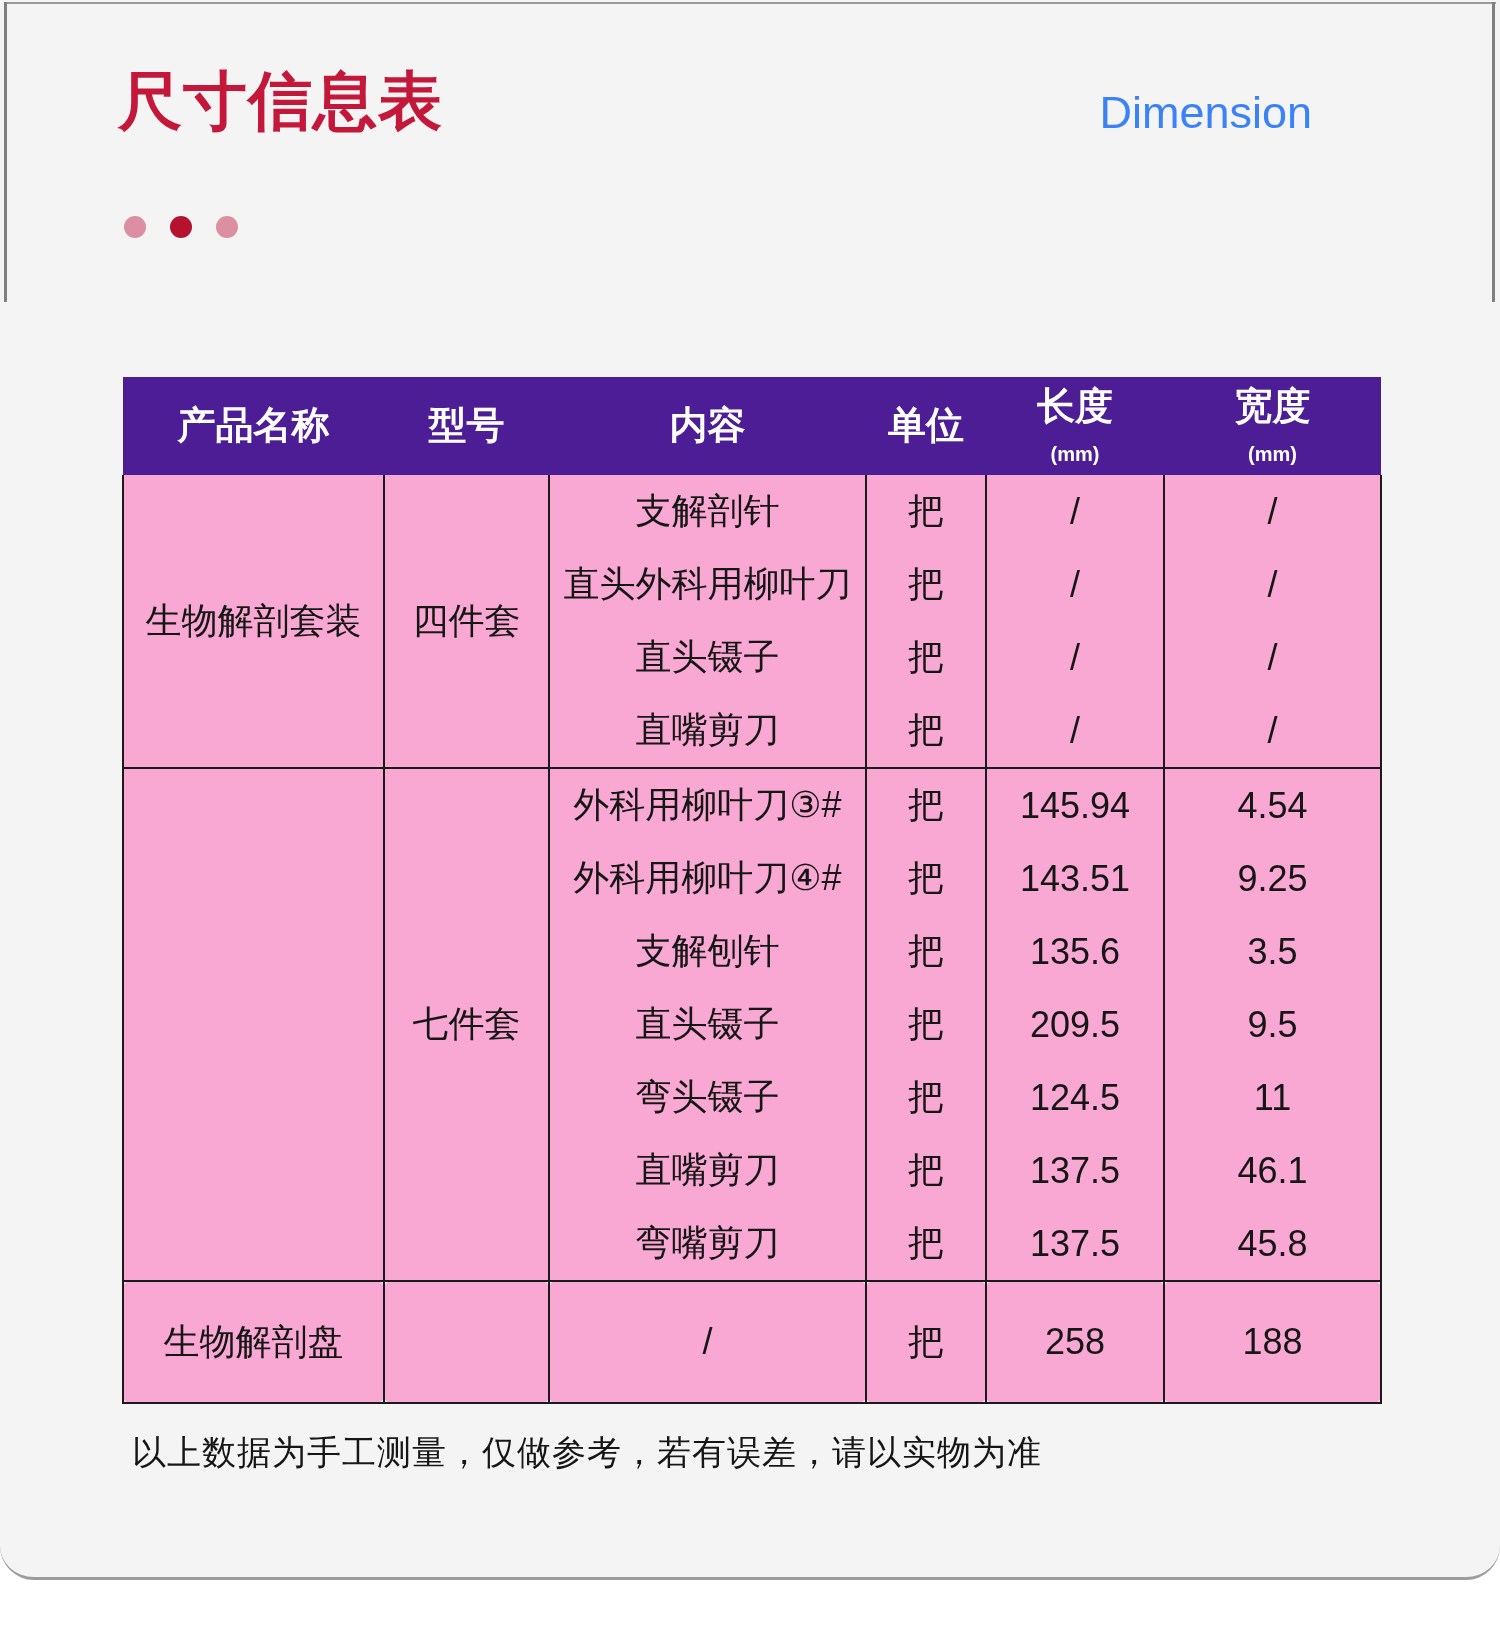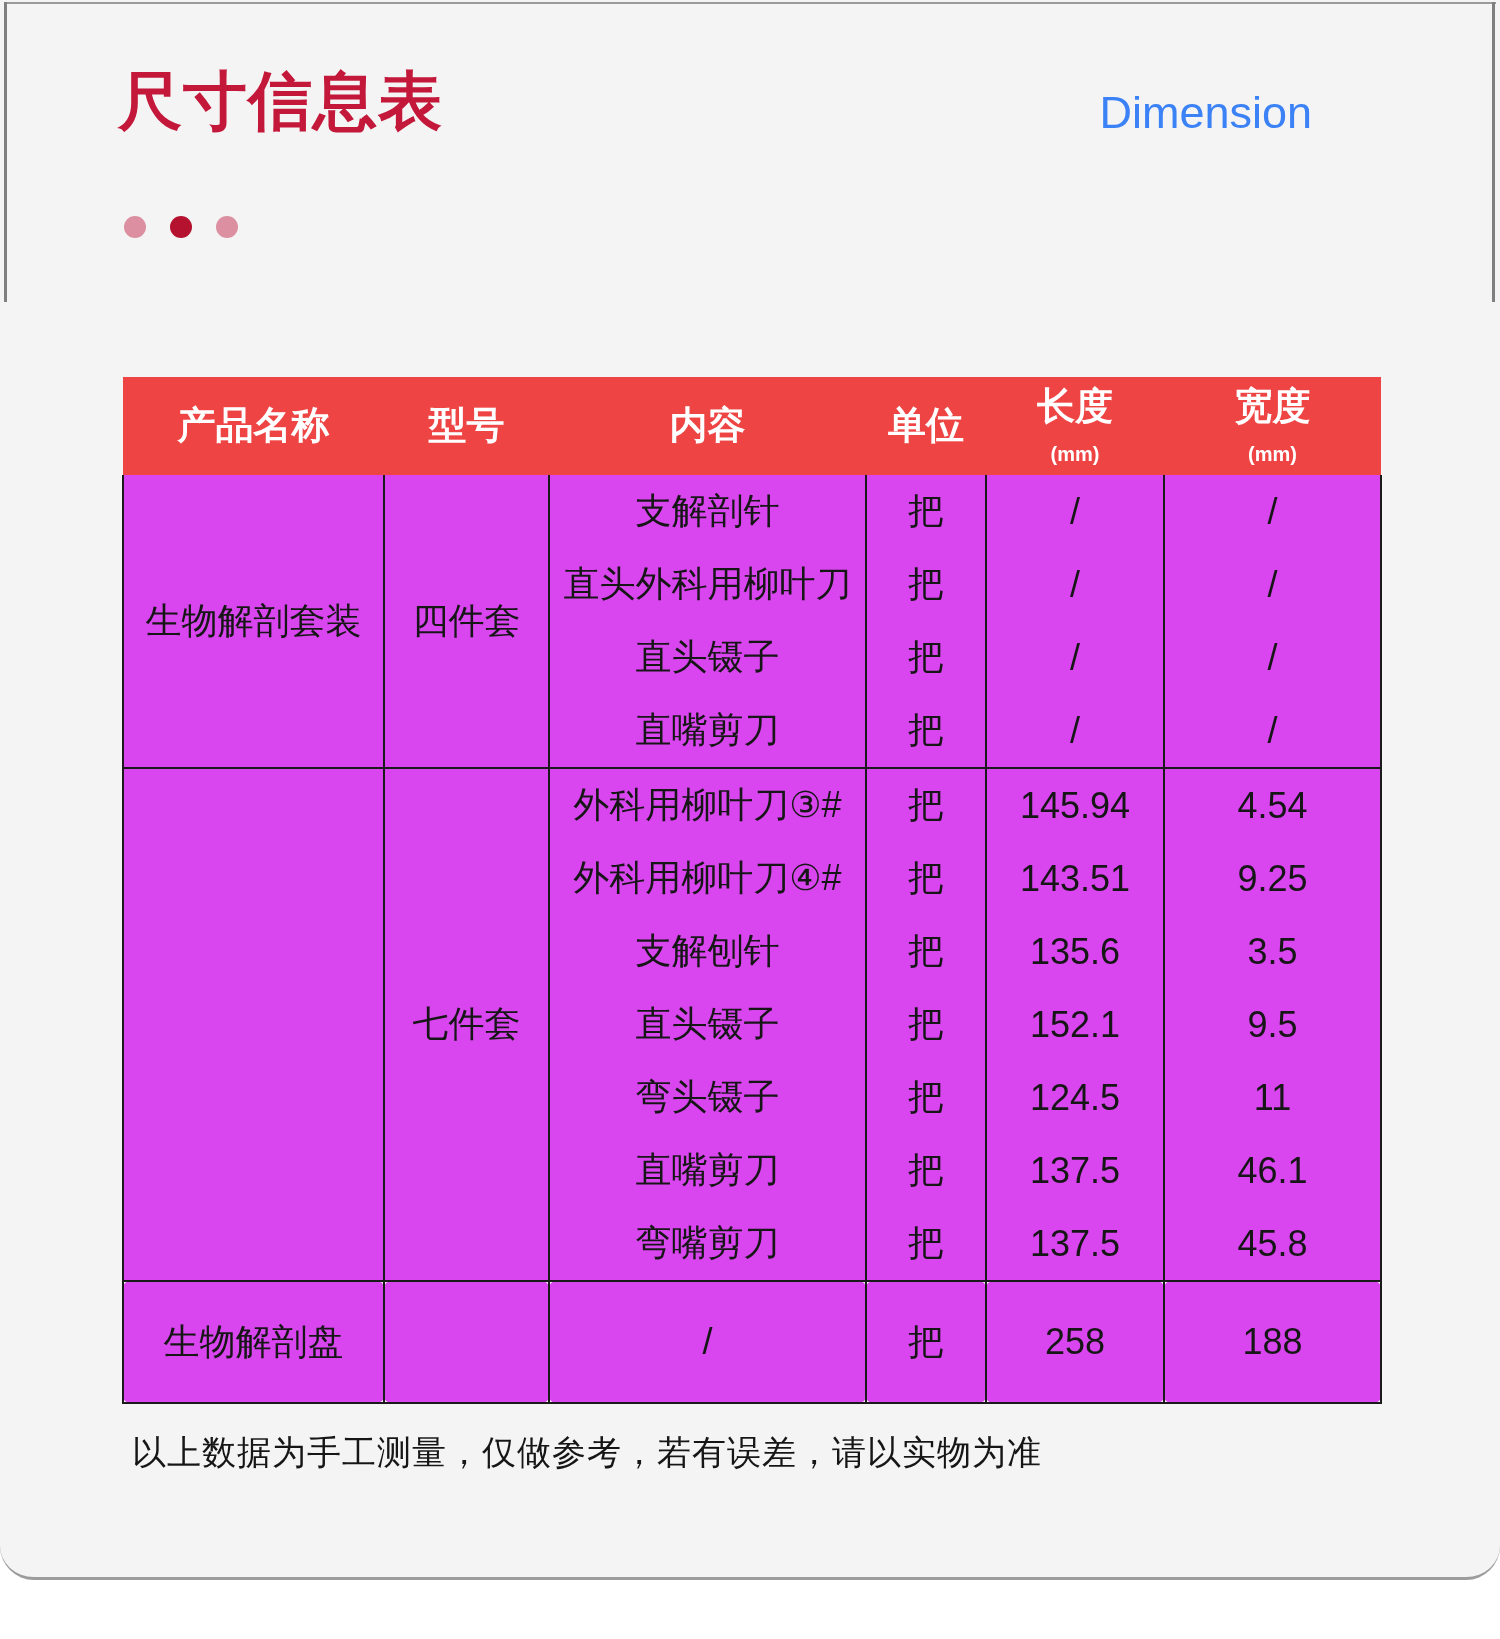--- a/index.html
+++ b/index.html
@@ -43,28 +43,28 @@
 
   table.dim{
     position:absolute;left:122px;top:377px;
     width:1258px;border-collapse:collapse;table-layout:fixed;
   }
   table.dim th,table.dim td{
     text-align:center;vertical-align:middle;
     padding:0;
   }
   table.dim th{
-    background:#ef4444;color:#ffffff;
+    background:#4c1d95;color:#ffffff;
     font-size:38px;font-weight:bold;height:98px;line-height:1.05;
   }
   table.dim th .mm{display:block;font-size:20px;font-weight:bold;margin-top:18px;}
   table.dim td{
     font-size:36px;color:#161616;
     border-left:2px solid #1a1a1a;border-right:2px solid #1a1a1a;
-    height:73px;background:#d946ef;
+    height:73px;background:#f9a8d4;
   }
   tr.group-end td{border-bottom:2px solid #1a1a1a;}
   td.span-cell{border-bottom:2px solid #1a1a1a;}
   tr.last-row td{height:120px;border-radius:7px;}
 
   .footnote{
     position:absolute;left:132px;top:1430px;
     font-size:34px;color:#161616;letter-spacing:1px;white-space:nowrap;
   }
 
@@ -165,21 +165,21 @@
     </tr>
     <tr>
       <td>支解刨针</td>
       <td>把</td>
       <td>135.6</td>
       <td>3.5</td>
     </tr>
     <tr>
       <td>直头镊子</td>
       <td>把</td>
-      <td>152.1</td>
+      <td>209.5</td>
       <td>9.5</td>
     </tr>
     <tr>
       <td>弯头镊子</td>
       <td>把</td>
       <td>124.5</td>
       <td>11</td>
     </tr>
     <tr>
       <td>直嘴剪刀</td>

